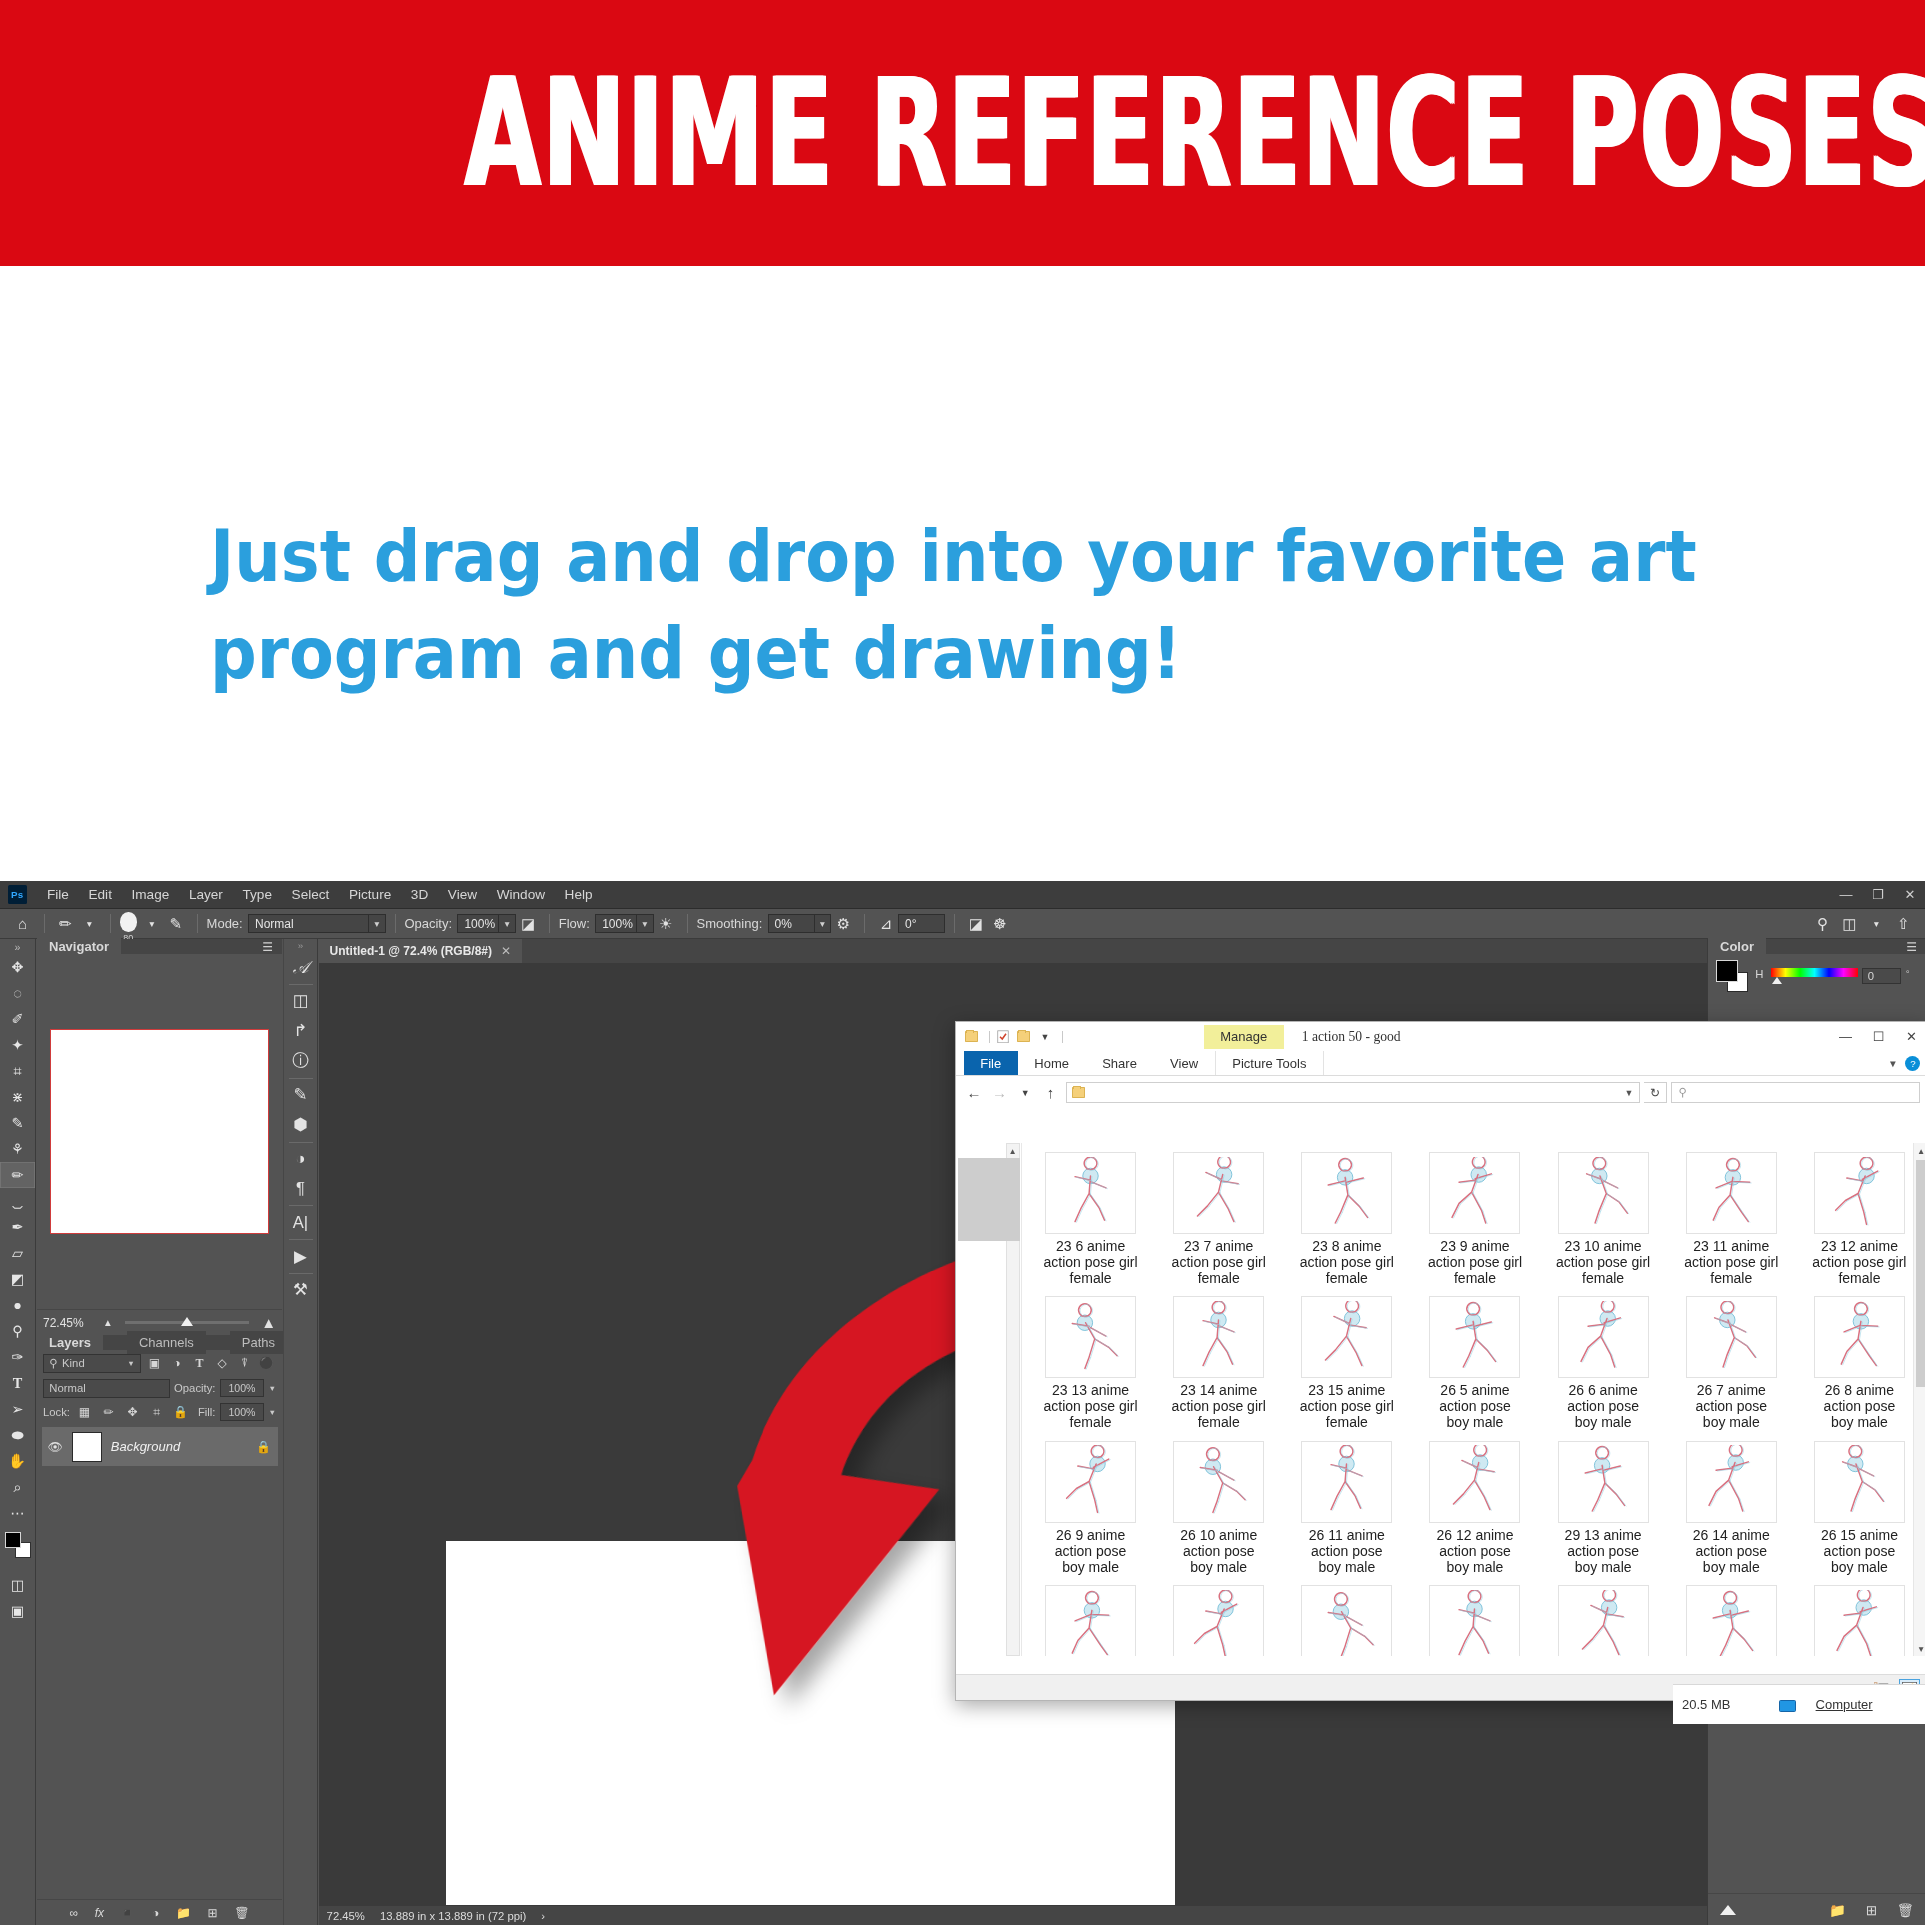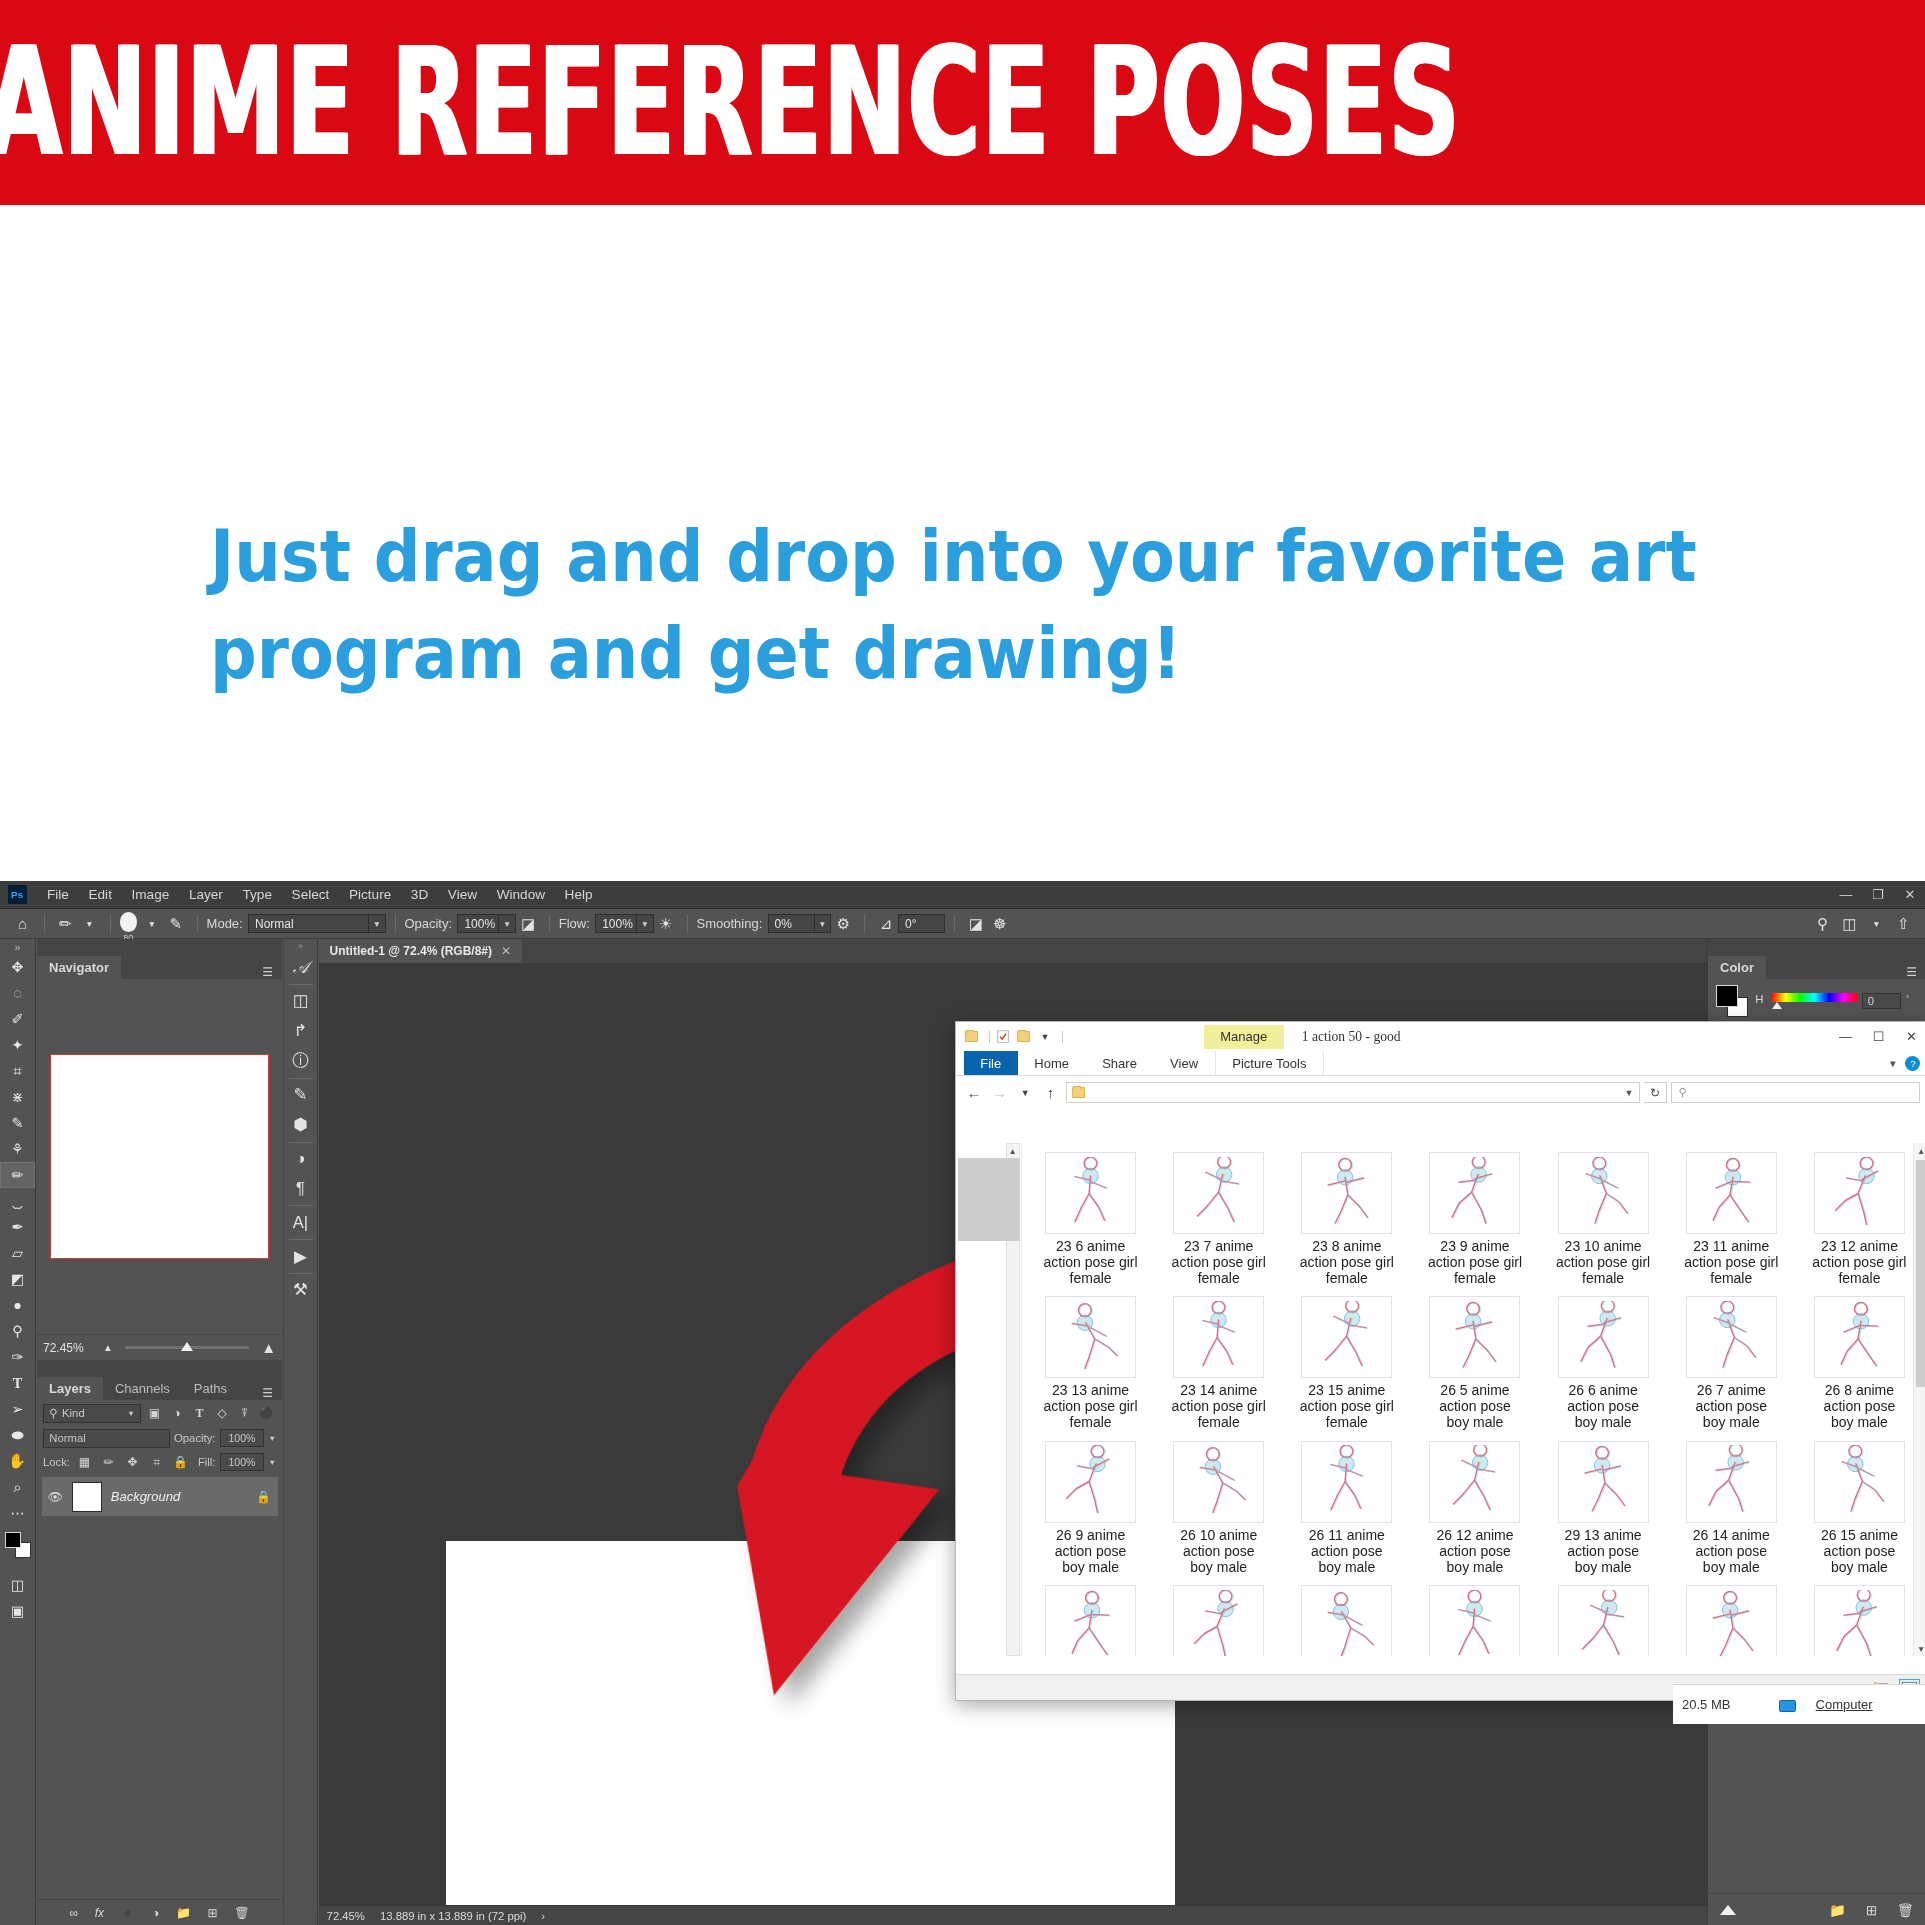--- a/index.html
+++ b/index.html
@@ -6,23 +6,23 @@
   html, body { width: 1926px; height: 1926px; }
   body {
     font-family: "Liberation Sans", sans-serif;
     background: #ffffff;
     overflow: hidden;
     position: relative;
   }
 
   
   .banner {
-    position: absolute; left: 0; top: 0; width: 1926px; height: 205px;
+    position: absolute; left: 0; top: 0; width: 1926px; height: 266px;
     background: #da0812;
-    display: flex; align-items: center; justify-content: flex-start;
+    display: flex; align-items: center; justify-content: flex-end;
   }
   .banner-title {
     font-family: "DejaVu Sans", sans-serif;
     color: #ffffff;
     font-size: 97px;
     font-weight: bold;
     letter-spacing: 1.5px;
     transform: scaleY(1.55) scaleX(1.02);
     text-transform: uppercase;
     white-space: nowrap;
@@ -92,21 +92,21 @@
   .tool-btn { height: 26px; display:flex; align-items:center; justify-content:center; font-size: 14.3px; color:#e6e6e6; position:relative; }
   .tool-btn.active { background: #636363; box-shadow: inset 0 0 0 0.8px #777; }
   .tool-swatches { margin: 6px auto 0; width: 26px; height: 26px; position: relative; }
   .sw-back { position:absolute; right:0; bottom:0; width:16px;height:16px;background:#fff;border:0.8px solid #303030; }
   .sw-fore { position:absolute; left:0; top:0; width:16px;height:16px;background:#000;border:0.8px solid #d6d6d6; }
 
   
   .ps-navpanel {
     position: absolute; left: 37px; top: 58px; width: 245px; bottom: 0; background: #535353;
   }
-  .panel-tabrow { height: 40px; background: #454545; display:flex; align-items:flex-end; }
+  .panel-tabrow { height: 15px; background: #454545; display:flex; align-items:center;gap:24px; }
   .panel-tab {
     height: 23.4px; padding: 0 12px; display:flex; align-items:center;
     font-size: 13px; font-weight: bold; color: #d9d9d9; background:#535353;
   }
   .panel-tab.inactive { background:#454545; font-weight:normal; color:#bdbdbd; }
   .panel-menu { margin-left:auto; padding: 0 9px; font-size: 12px; color:#cfcfcf; }
   .nav-body { height: 355px; background:#535353; display:flex; align-items:center; justify-content:center; }
   .nav-thumb { width: 219px; height: 205px; background: #fff; border: 1.5px solid #d03b3b; }
   .nav-zoomrow { height: 26px; background:#535353; display:flex; align-items:center; padding: 0 6px; border-top:0.8px solid #464646; }
   .nav-zoomval { font-size: 12px; color:#e2e2e2; width: 60px; }

